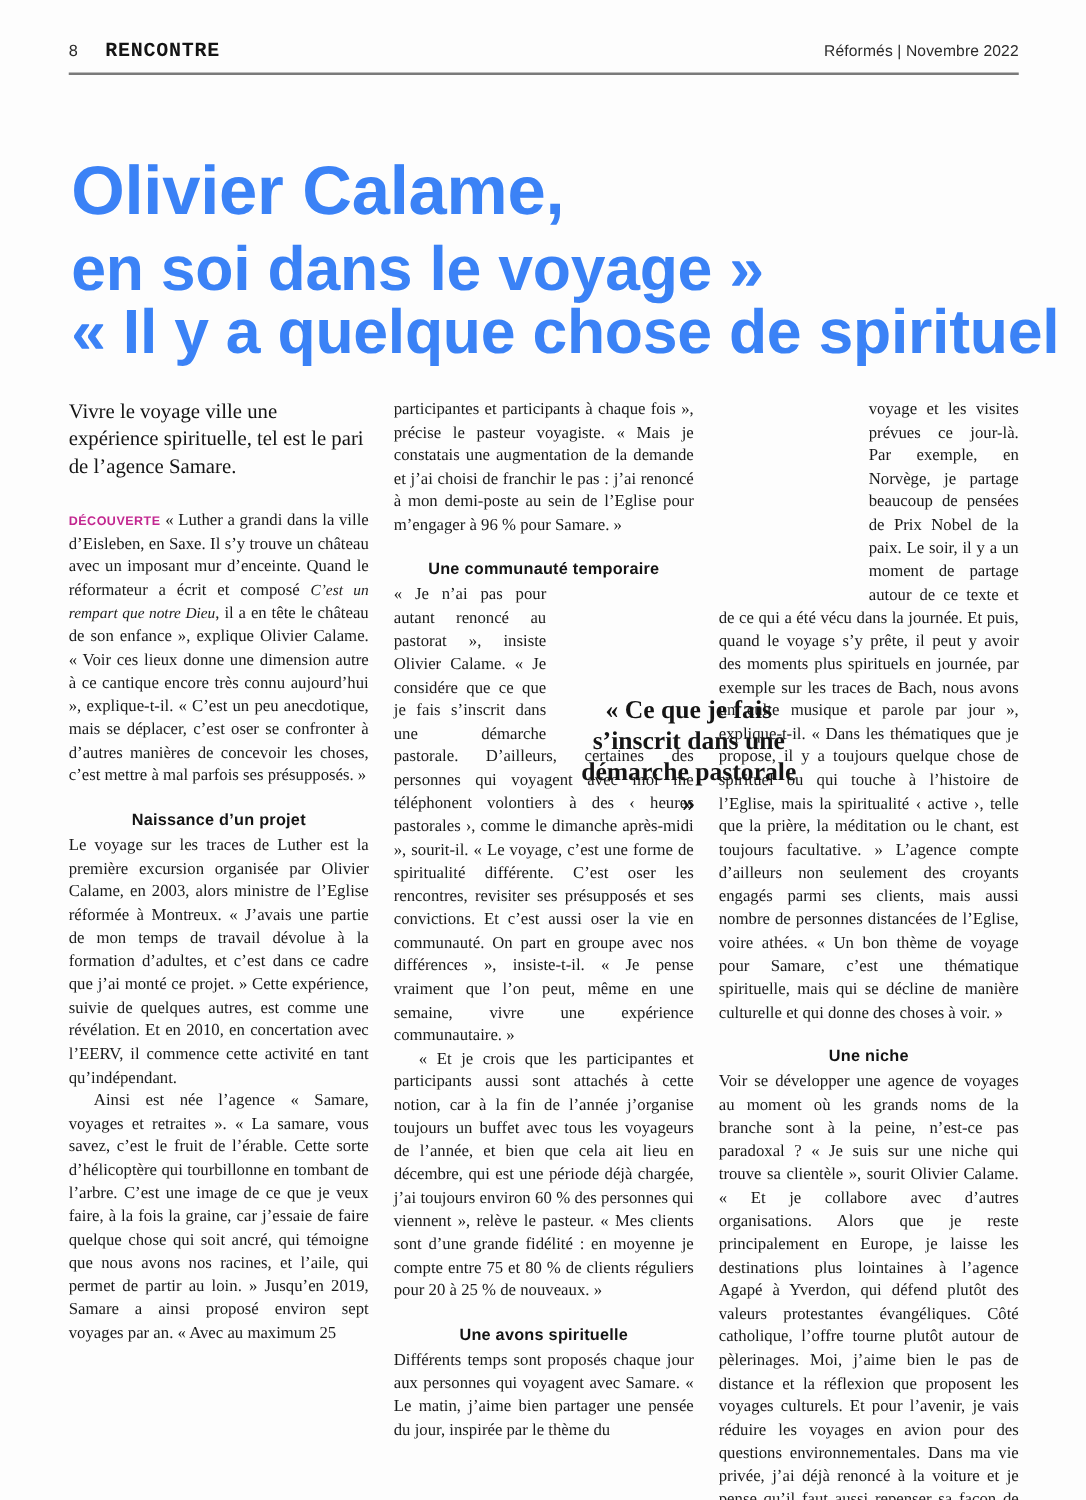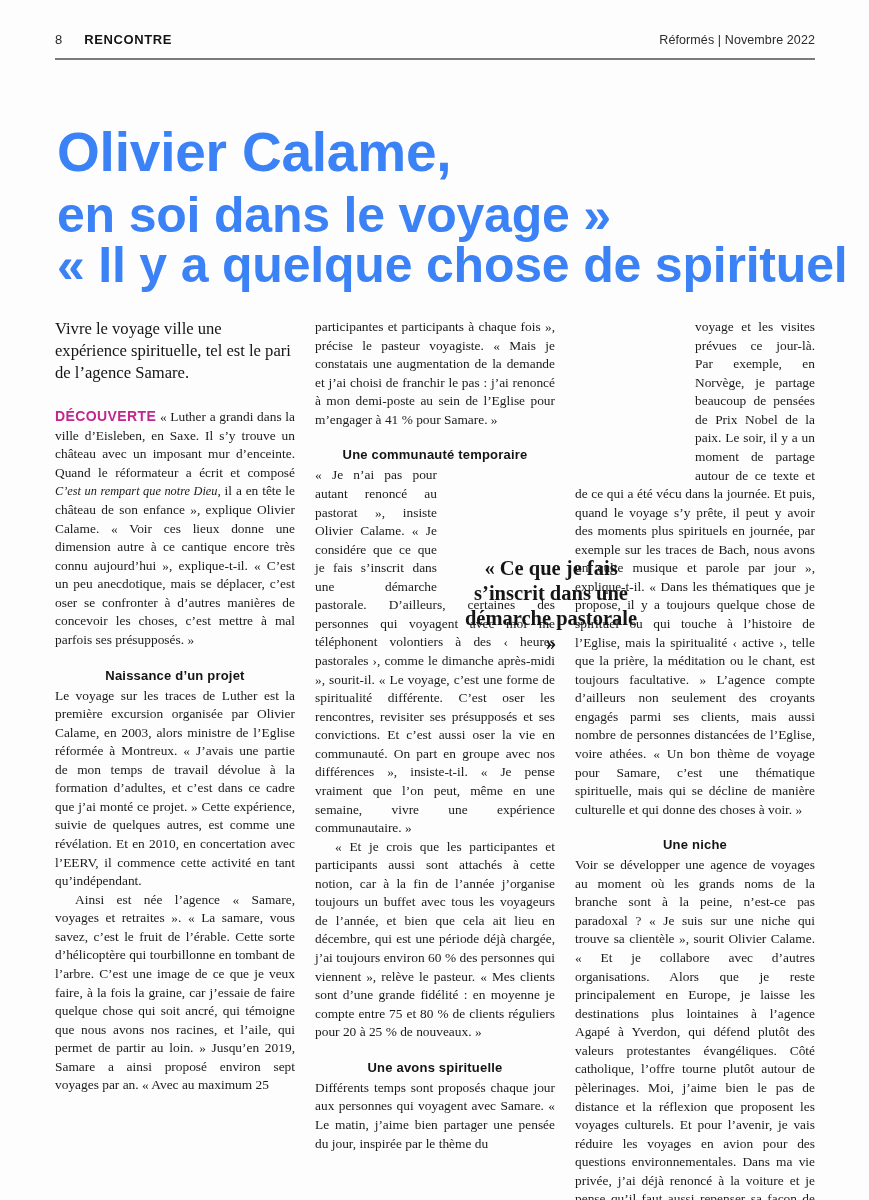--- a/index.html
+++ b/index.html
@@ -37,23 +37,23 @@
     display: flex;
     align-items: baseline;
     gap: 22px;
   }
   .folio {
     font-family: "Liberation Sans", sans-serif;
     font-size: 13px;
     color: #2b2b2b;
   }
   .rubric {
-    font-family: Liberation Sans, sans-serif;
-    font-weight: bold;
-    font-size: 13px;
+    font-family: Liberation Mono, monospace;
+    font-weight: bold;
+    font-size: 16px;
     letter-spacing: 0.6px;
     color: #141414;
   }
   .runhead-right {
     font-family: "Liberation Sans", sans-serif;
     font-size: 12.5px;
     color: #2b2b2b;
     letter-spacing: 0.1px;
   }
   .rule {
@@ -115,21 +115,21 @@
 
   p.body {
     margin: 0;
     text-align: justify;
   }
   p.body + p.body { text-indent: 1.5em; }
 
   .kicker {
     font-family: "Liberation Sans", sans-serif;
     font-weight: bold;
-    font-size: 14px;
+    font-size: 10px;
     letter-spacing: 0.4px;
     color: #C2268F;
   }
   em.title-it { font-size: 12.3px; }
 
   .subhead {
     font-family: "Liberation Sans", sans-serif;
     font-weight: bold;
     font-size: 13px;
     text-align: center;
@@ -194,21 +194,21 @@
       <div class="lead">Vivre le voyage ville une expérience spirituelle, tel est le pari de l’agence Samare.</div>
 
       <p class="body"><span class="kicker">DÉCOUVERTE</span> <span>« Luther a grandi dans la ville d’Eisleben, en Saxe. Il s’y trouve un château avec un imposant mur d’enceinte. Quand le réformateur a écrit et composé </span><em class="title-it">C’est un rempart que notre Dieu</em><span>, il a en tête le château de son enfance », explique Olivier Calame. « Voir ces lieux donne une dimension autre à ce cantique encore très connu aujourd’hui », explique-t-il. « C’est un peu anecdotique, mais se déplacer, c’est oser se confronter à d’autres manières de concevoir les choses, c’est mettre à mal parfois ses présupposés. »</span></p>
 
       <div class="subhead">Naissance d’un projet</div>
       <p class="body">Le voyage sur les traces de Luther est la première excursion organisée par Olivier Calame, en 2003, alors ministre de l’Eglise réformée à Montreux. « J’avais une partie de mon temps de travail dévolue à la formation d’adultes, et c’est dans ce cadre que j’ai monté ce projet. » Cette expérience, suivie de quelques autres, est comme une révélation. Et en 2010, en concertation avec l’EERV, il commence cette activité en tant qu’indépendant.</p>
       <p class="body">Ainsi est née l’agence « Samare, voyages et retraites ». « La samare, vous savez, c’est le fruit de l’érable. Cette sorte d’hélicoptère qui tourbillonne en tombant de l’arbre. C’est une image de ce que je veux faire, à la fois la graine, car j’essaie de faire quelque chose qui soit ancré, qui témoigne que nous avons nos racines, et l’aile, qui permet de partir au loin. » Jusqu’en 2019, Samare a ainsi proposé environ sept voyages par an. « Avec au maximum 25</p>
     </div>
 
     <div class="col col2">
-      <p class="body">participantes et participants à chaque fois », précise le pasteur voyagiste. « Mais je constatais une augmentation de la demande et j’ai choisi de franchir le pas : j’ai renoncé à mon demi-poste au sein de l’Eglise pour m’engager à 41 % pour Samare. »</p>
+      <p class="body">participantes et participants à chaque fois », précise le pasteur voyagiste. « Mais je constatais une augmentation de la demande et j’ai choisi de franchir le pas : j’ai renoncé à mon demi-poste au sein de l’Eglise pour m’engager à 96 % pour Samare. »</p>
 
       <div class="subhead">Une communauté temporaire</div>
       <p class="body"><span class="shim-right"></span><span>« Je n’ai pas pour autant renoncé au pastorat », insiste Olivier Calame. « Je considére que ce que je fais s’inscrit dans une démarche pastorale. D’ailleurs, certaines des personnes qui voyagent avec moi me téléphonent volontiers à des ‹ heures pastorales ›, comme le dimanche après-midi », sourit-il. « Le voyage, c’est une forme de spiritualité différente. C’est oser les rencontres, revisiter ses présupposés et ses convictions. Et c’est aussi oser la vie en communauté. On part en groupe avec nos différences », insiste-t-il. « Je pense vraiment que l’on peut, même en une semaine, vivre une expérience communautaire. »</span></p>
       <p class="body">« Et je crois que les participantes et participants aussi sont attachés à cette notion, car à la fin de l’année j’organise toujours un buffet avec tous les voyageurs de l’année, et bien que cela ait lieu en décembre, qui est une période déjà chargée, j’ai toujours environ 60 % des personnes qui viennent », relève le pasteur. « Mes clients sont d’une grande fidélité : en moyenne je compte entre 75 et 80 % de clients réguliers pour 20 à 25 % de nouveaux. »</p>
 
       <div class="subhead">Une avons spirituelle</div>
       <p class="body">Différents temps sont proposés chaque jour aux personnes qui voyagent avec Samare. « Le matin, j’aime bien partager une pensée du jour, inspirée par le thème du</p>
     </div>
 
     <div class="col col3">

